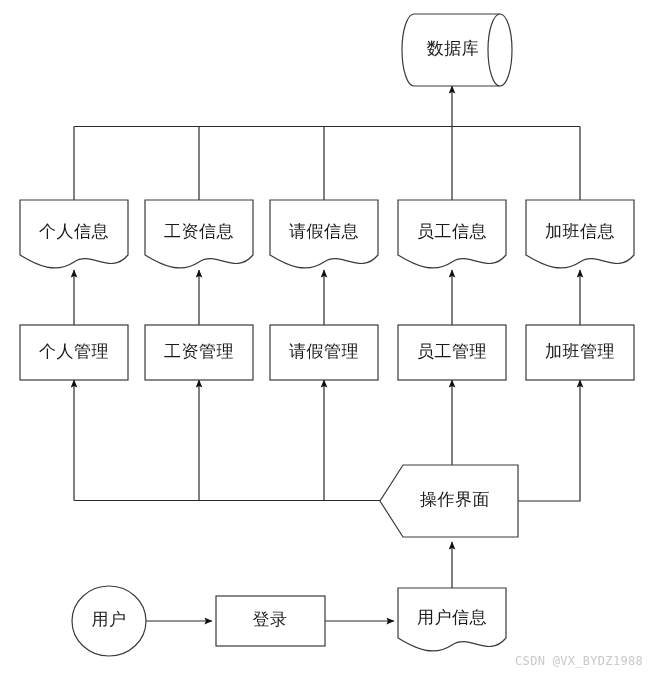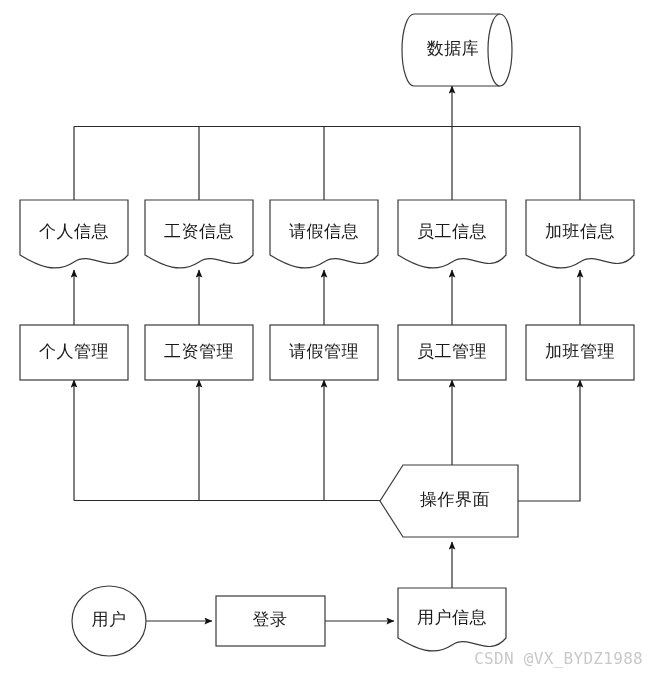--- a/index.html
+++ b/index.html
@@ -40,21 +40,21 @@
     fill: #1a1a1a;
     text-anchor: middle;
     dominant-baseline: middle;
     letter-spacing: 0.5px;
   }
   .watermark-text {
     position: absolute;
     right: 6px;
     bottom: 5px;
     font-family: "DejaVu Sans Mono", "Liberation Mono", monospace;
-    font-size: 16px;
+    font-size: 12px;
     color: #c9c9c9;
     letter-spacing: 0.3px;
     white-space: nowrap;
   }
 </style>
 </head>
 <body>
 
 <div id="canvas">
 

